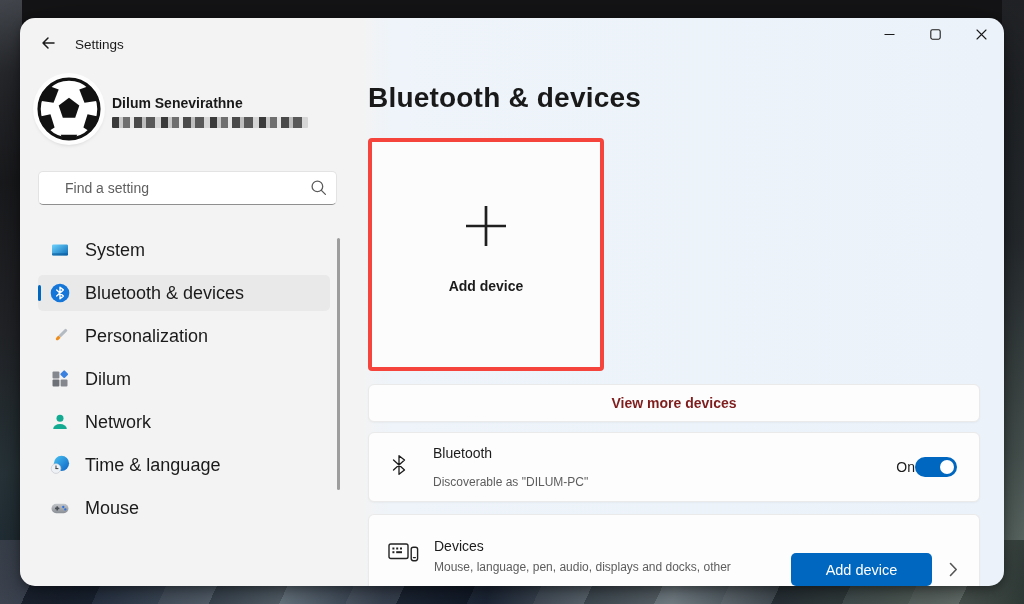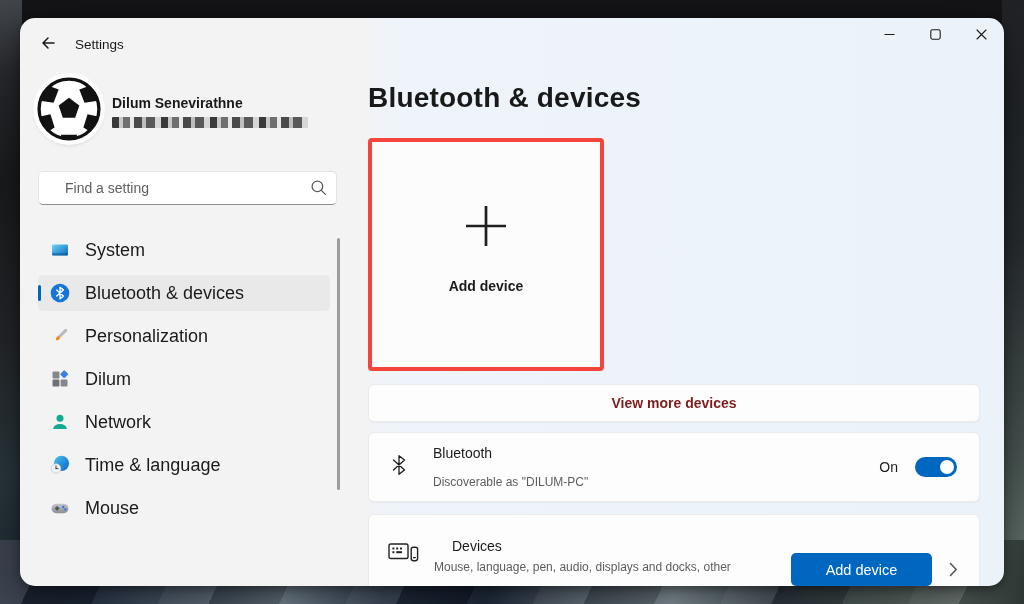--- a/index.html
+++ b/index.html
@@ -57,27 +57,27 @@
   .tile .lbl{font-size:14px;font-weight:700;color:#1b1b1b;}
   .card{position:absolute;left:348px;background:#fdfdfe;border:1px solid #eaeaea;border-radius:6px;
     box-shadow:0 1px 2px rgba(0,0,0,.04);}
   .viewmore{top:366px;width:610px;height:36px;display:flex;align-items:center;justify-content:center;
     font-size:14px;font-weight:700;color:#7f1d1d;cursor:pointer;}
   .bt-card{top:414px;width:610px;height:68px;display:flex;align-items:center;}
   .bt-card .ic{margin-left:22px;flex:0 0 18px;}
   .row-text{margin-left:24px;display:flex;flex-direction:column;gap:14px;}
   .row-title{font-size:14px;color:#1b1b1b;}
   .row-sub{font-size:12px;color:#5d5d5d;}
-  .bt-right{margin-left:auto;margin-right:22px;display:flex;align-items:center;gap:17px;}
+  .bt-right{margin-left:auto;margin-right:22px;display:flex;align-items:center;}
   .on-lbl{font-size:14px;color:#1b1b1b;}
   .toggle{position:relative;width:42px;height:20px;border-radius:10px;background:#0067C0;cursor:pointer;}
   .toggle::after{content:'';position:absolute;left:25px;top:3px;width:14px;height:14px;border-radius:50%;background:#ffffff;}
   .dev-card{top:496px;width:610px;height:72px;border-radius:6px 6px 0 0;border-bottom:none;}
   .dev-card .ic{position:absolute;left:19px;top:27px;}
-  .dev-card .row-title{position:absolute;left:83px;top:23px;}
+  .dev-card .row-title{position:absolute;left:65px;top:23px;}
   .dev-card .row-sub{position:absolute;left:65px;top:45px;width:348px;white-space:nowrap;overflow:hidden;}
   .dev-btn{position:absolute;left:422px;top:38px;width:141px;height:33px;border:none;border-radius:5px;
     background:#0067C0;color:#ffffff;font-family:inherit;font-size:14.5px;cursor:pointer;}
   .dev-chev{position:absolute;left:580px;top:47px;cursor:pointer;}
 </style>
 </head>
 <body>
 
 <div class="wp wp-left"></div>
 <div class="wp wp-right"></div>

